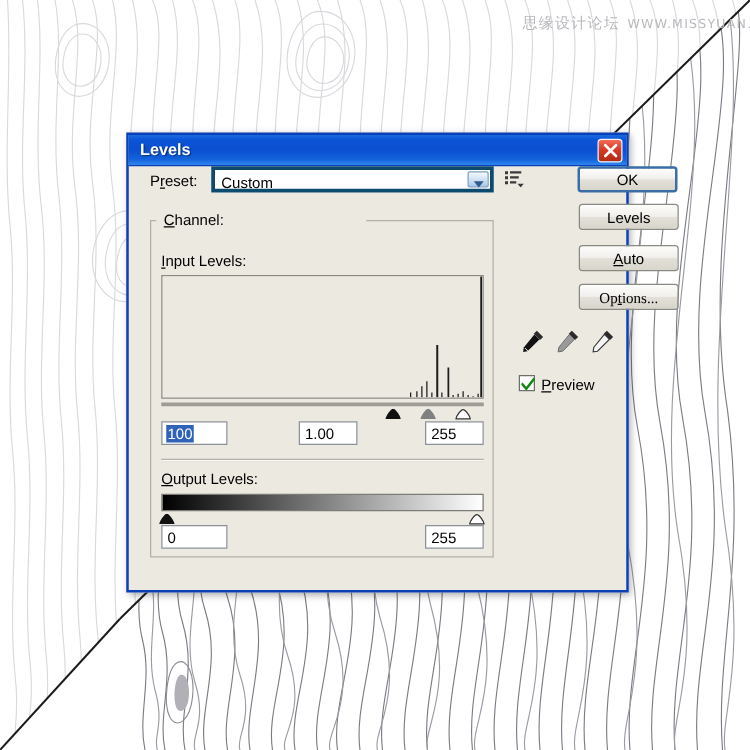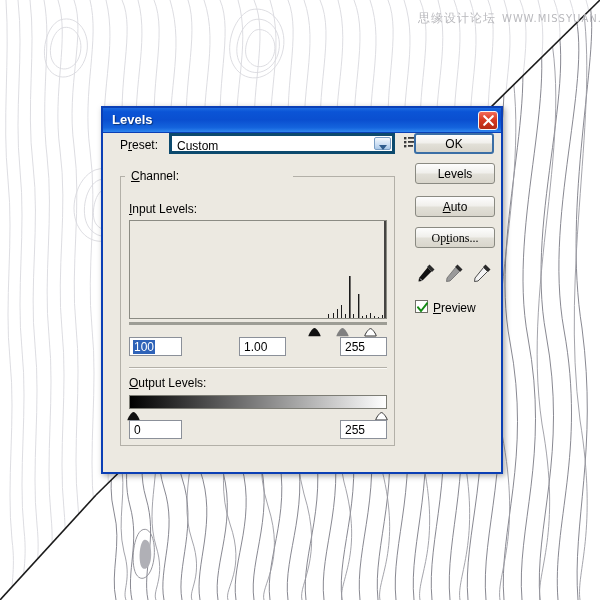--- a/index.html
+++ b/index.html
@@ -70,21 +70,21 @@
     border-left:4px solid transparent;border-right:4px solid transparent;
     border-top:5px solid #2f5c8d;
   }
 
   
   .btn{
     position:absolute;height:21px;width:80px;
     background:linear-gradient(to bottom,#fdfdfd 0%,#f0efeb 48%,#e2e0d8 52%,#d8d5cb 100%);
     border:1px solid #8a8a82;border-radius:3px;
     font-size:12px;color:#000;text-align:center;line-height:20px;
-    box-sizing:border-box;cursor:pointer;
+    box-sizing:border-box;cursor:pointer;margin-left:48px;
   }
   .btn.default{
     border:2px solid #3a6ea5;border-radius:3px;line-height:18px;
   }
   .btn u{text-decoration:underline;}
 
   
   .group{
     position:absolute;border:1px solid #b3b0a8;border-top-color:#b3b0a8;
     box-sizing:border-box;

